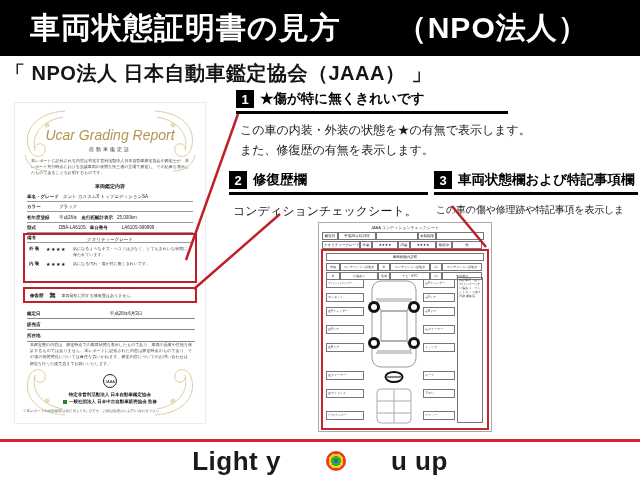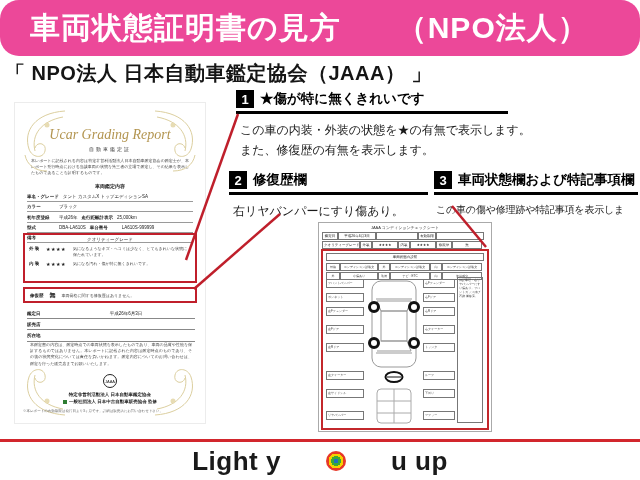--- a/index.html
+++ b/index.html
@@ -1,21 +1,21 @@
 <!DOCTYPE html>
 <html><head>
 <meta charset="utf-8">
 <style>
   html,body{margin:0;padding:0;background:#fff;}
   #stage{position:relative;width:640px;height:480px;background:#fff;overflow:hidden;
          font-family:"Liberation Sans",sans-serif;color:#111;}
 
   
-  .banner{position:absolute;left:0;top:0;width:640px;height:56px;background:#ec4899;
-          display:flex;align-items:center;padding-left:30px;box-sizing:border-box;border-radius:19px;}
+  .banner{position:absolute;left:0;top:0;width:640px;height:56px;background:#000000;
+          display:flex;align-items:center;padding-left:30px;box-sizing:border-box;}
   .banner .t1{font-size:30px;font-weight:bold;color:#fff;letter-spacing:1px;}
   .banner .t2{font-size:30px;font-weight:bold;color:#fff;margin-left:56px;letter-spacing:1px;}
 
   .subtitle{position:absolute;left:5px;top:60px;font-size:20px;font-weight:bold;color:#151515;
             letter-spacing:0.5px;}
 
   
   .sec{position:absolute;}
   .sec-head{display:flex;align-items:center;gap:6px;}
   .badge{width:18px;height:18px;background:#000;color:#fff;font-size:13px;font-weight:bold;
@@ -26,21 +26,21 @@
             white-space:pre-line;}
   #sec1{left:236px;top:90px;} #sec1 .sec-rule{width:272px;}
   #sec2{left:229px;top:171px;} #sec2 .sec-rule{width:199px;}
   #sec3{left:434px;top:171px;} #sec3 .sec-rule{width:204px;}
   #sec3 .sec-body{font-size:10px;margin-left:2px;letter-spacing:-0.2px;}
 
   
   .cert{position:absolute;left:14px;top:102px;width:192px;height:322px;background:#fff;
         border:1px solid #ececec;box-sizing:border-box;}
   .flourish{position:absolute;pointer-events:none;}
-  .cert-title{margin-top:24px;text-align:center;font-family:Liberation Serif, serif;
+  .cert-title{margin-top:24px;text-align:center;font-family:Liberation Sans, sans-serif;
               font-style:italic;font-size:14px;color:#b39550;}
   .cert-sub{text-align:center;font-size:5px;letter-spacing:2px;margin-top:3px;color:#333;}
   .cert-intro{margin:6px 16px 0;font-size:4px;line-height:1.55;color:#444;text-align:justify;}
   .cert-h{text-align:center;font-size:5px;font-weight:bold;margin-top:6px;color:#222;}
   .cert-rows{margin:3px 12px 0;}
   .cert-row{display:flex;gap:4px;font-size:4.5px;border-bottom:0.5px solid #9a9a9a;
             padding:2.2px 0;color:#222;}
   .cert-row .lab{font-weight:bold;min-width:28px;}
   .qbox{position:absolute;left:8px;top:130px;width:174px;height:50px;border:2px solid #c01f2b;
         box-sizing:border-box;padding:2px 4px;}
@@ -127,21 +127,21 @@
     <div class="sec-body">この車の内装・外装の状態を★の有無で表示します。
 また、修復歴の有無を表示します。</div>
   </div>
 
   <div class="sec" id="sec2">
     <div class="sec-head">
       <span class="badge">2</span>
       <span class="sec-title">修復歴欄</span>
     </div>
     <div class="sec-rule"></div>
-    <div class="sec-body">右リヤバンパーにすり傷あり。</div>
+    <div class="sec-body">コンディションチェックシート。</div>
   </div>
 
   <div class="sec" id="sec3">
     <div class="sec-head">
       <span class="badge">3</span>
       <span class="sec-title">車両状態欄および特記事項欄</span>
     </div>
     <div class="sec-rule"></div>
     <div class="sec-body">この車の傷や修理跡や特記事項を表示します。</div>
   </div>

